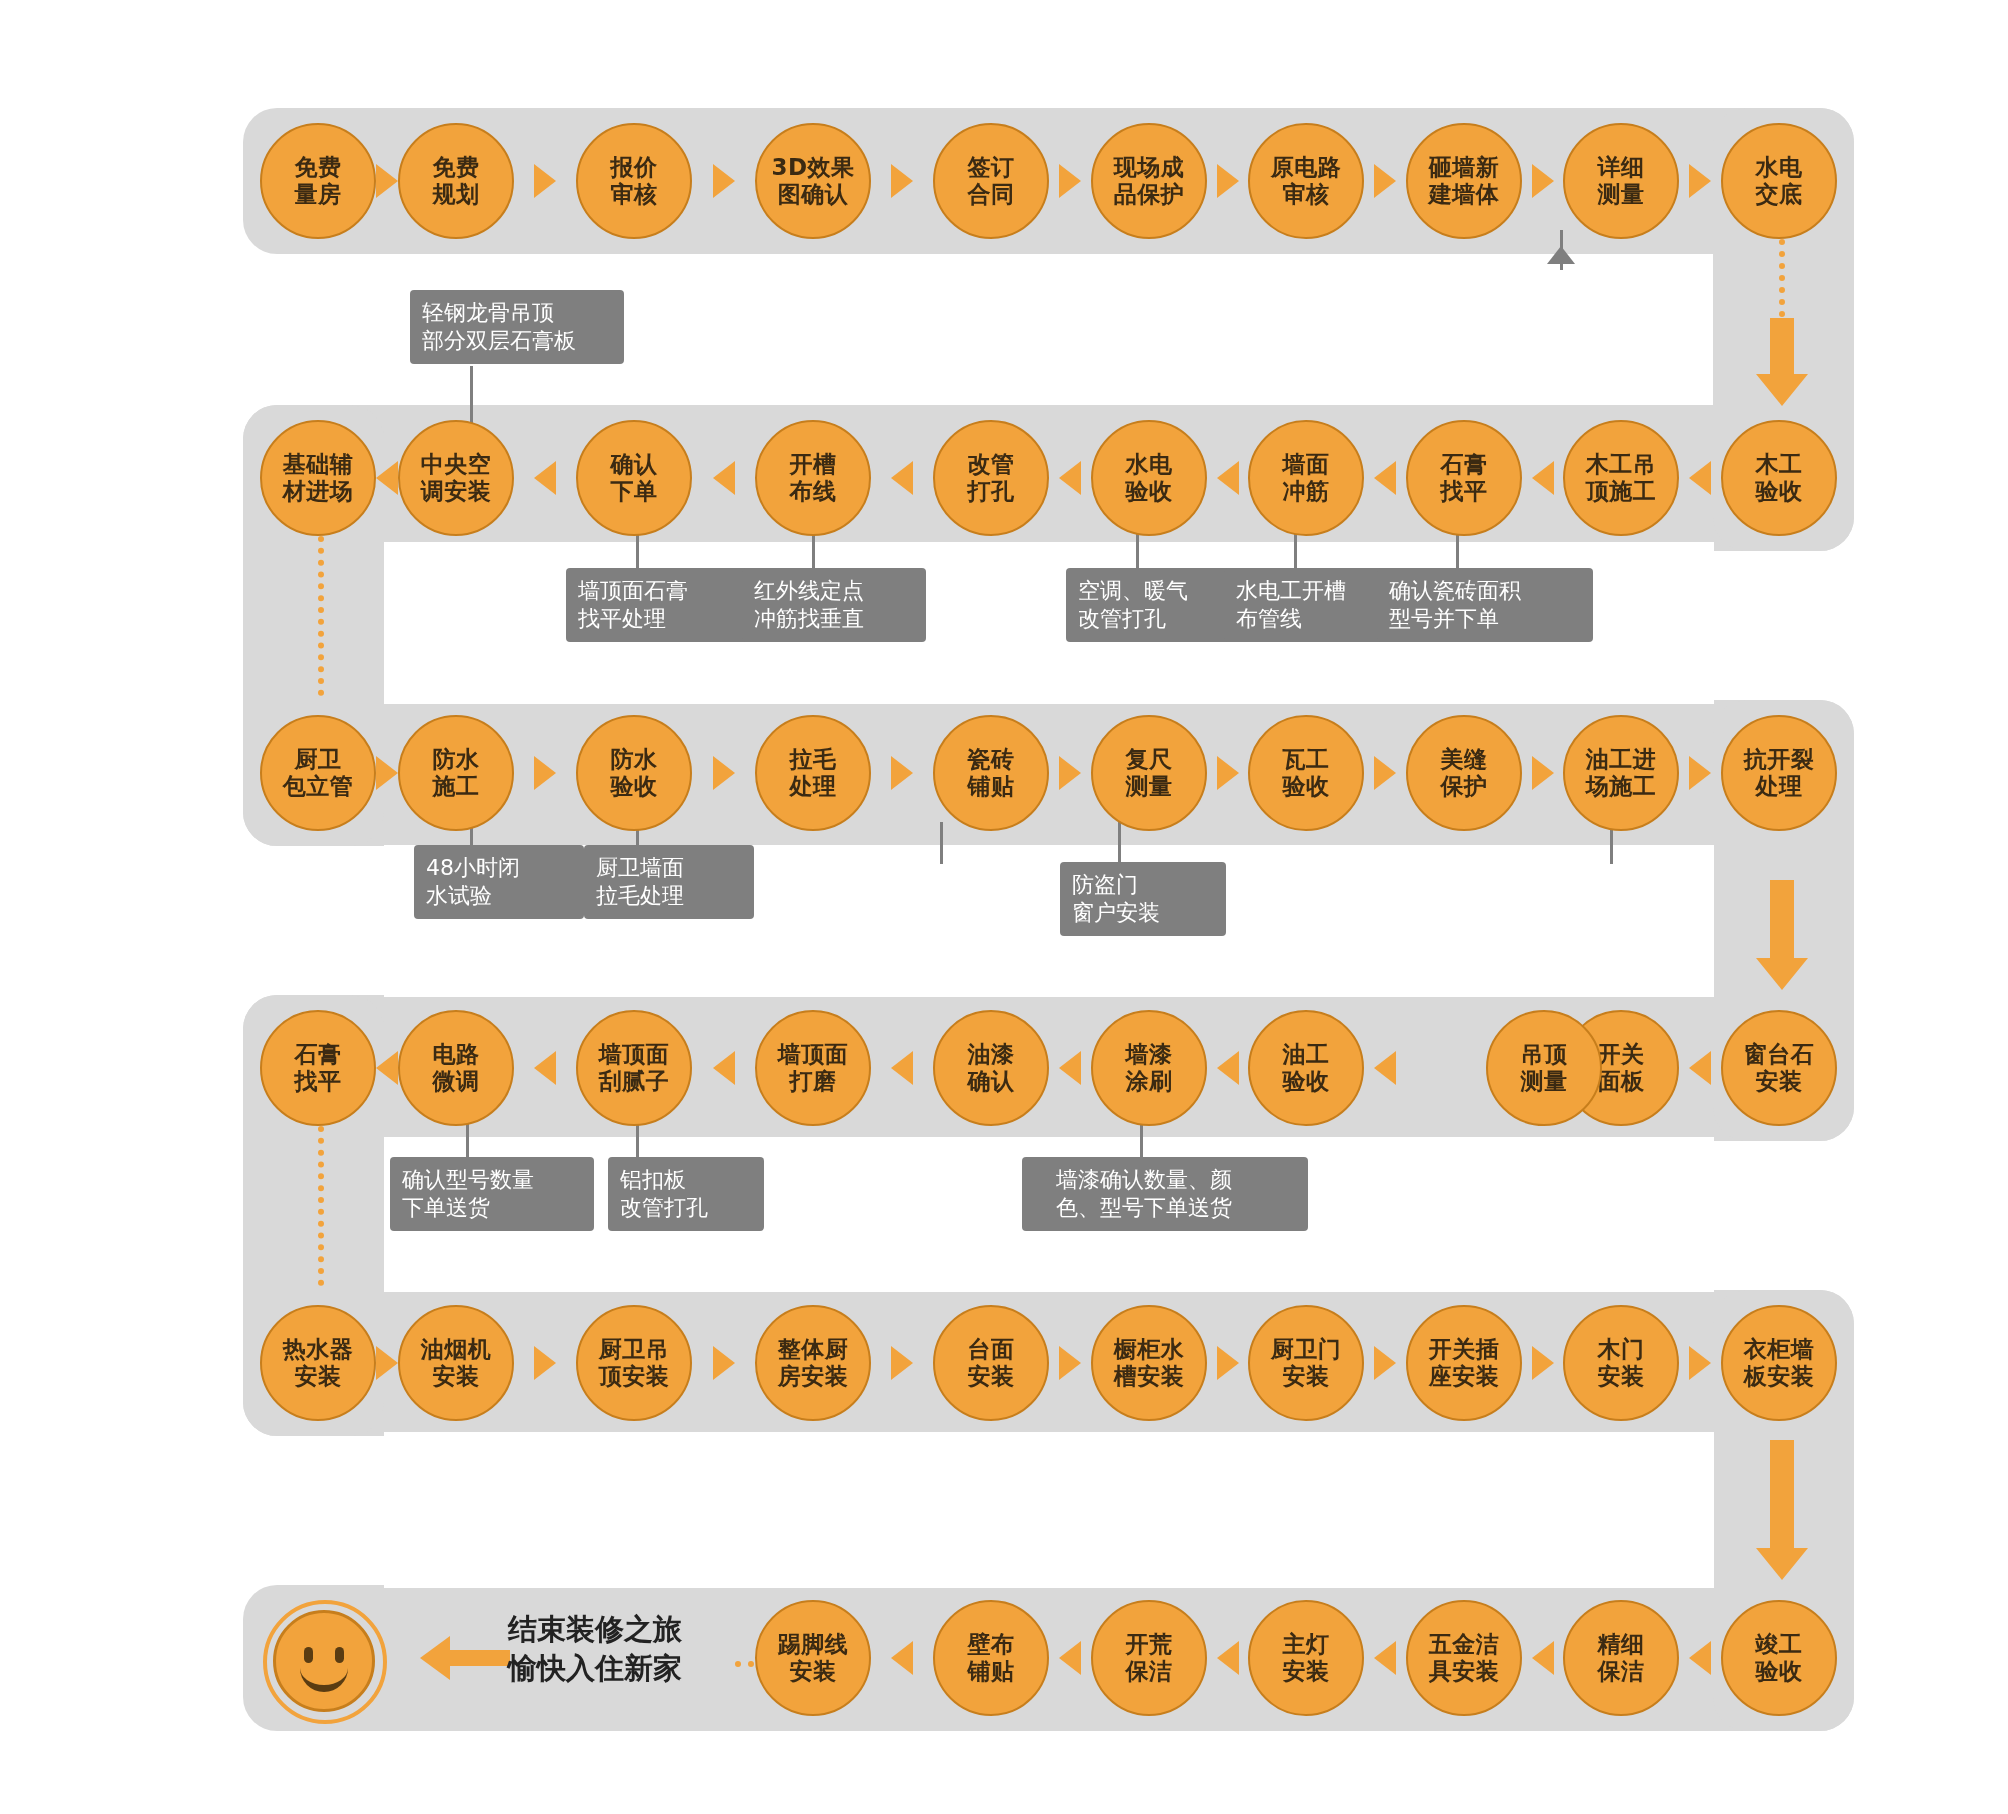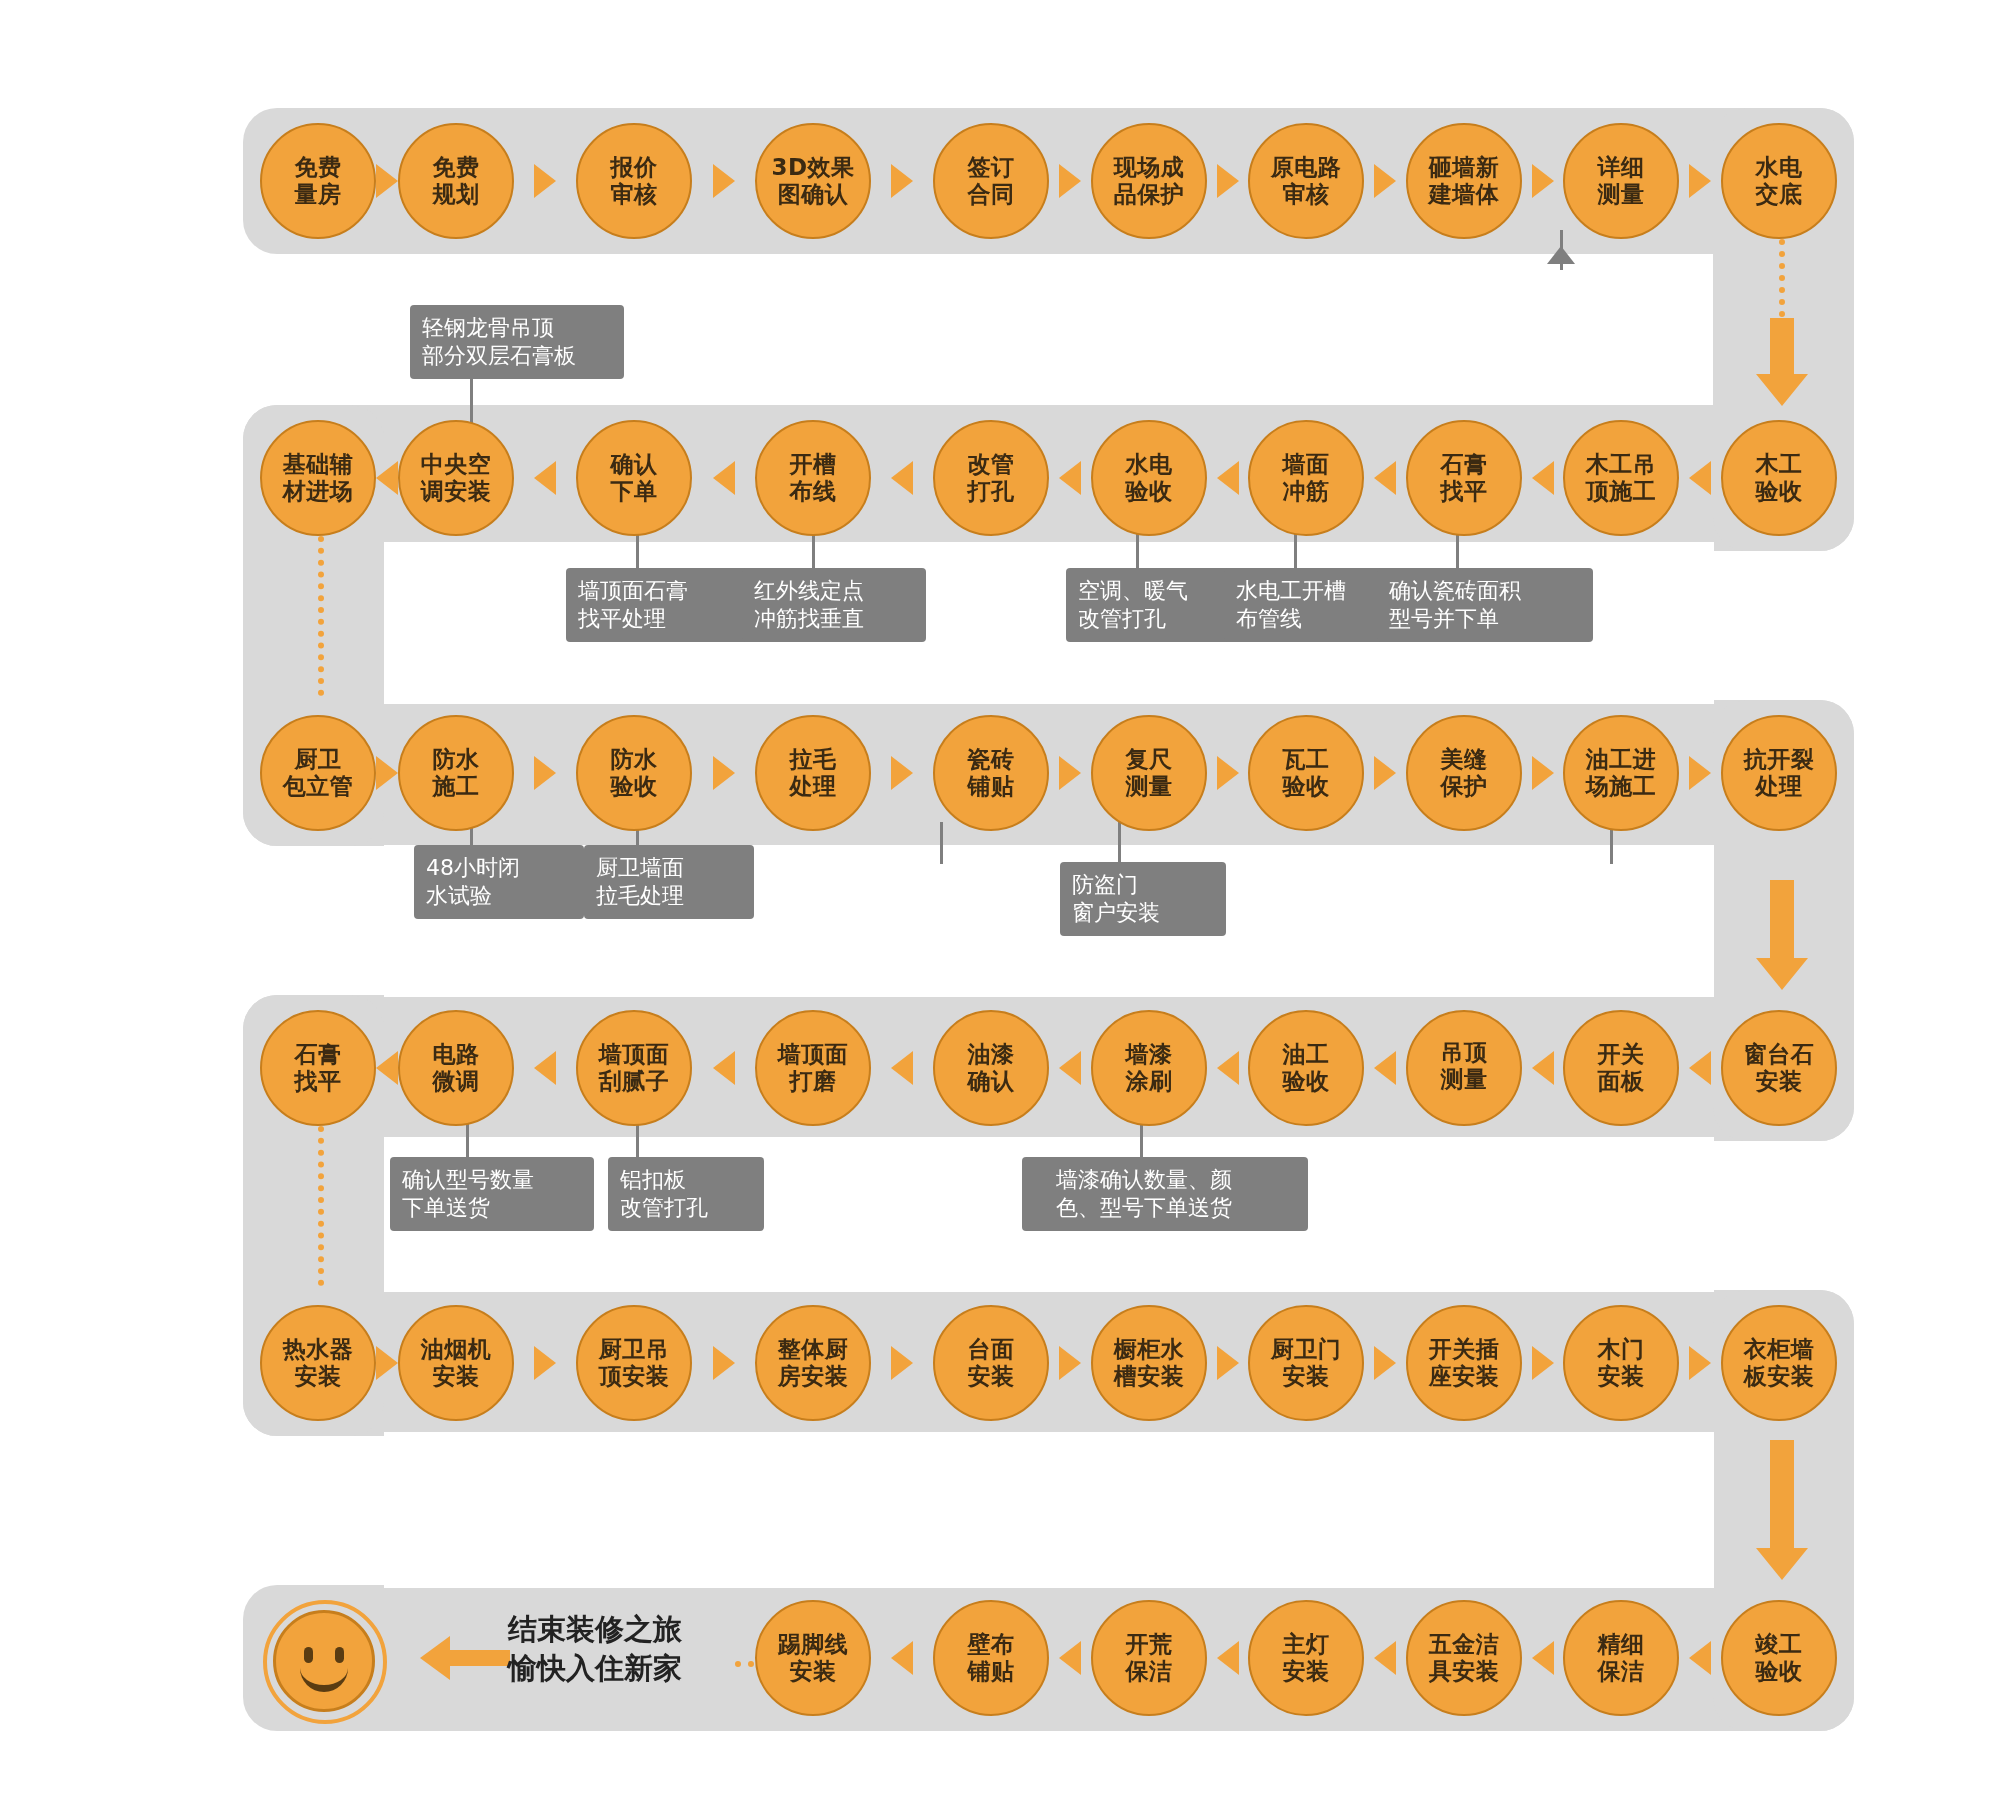--- a/index.html
+++ b/index.html
@@ -193,21 +193,21 @@
     <div class="chev r" style="left: 1216.5px; top: 756px;"></div>
     <div class="chev r" style="left: 1374px; top: 756px;"></div>
     <div class="chev r" style="left: 1531.5px; top: 756px;"></div>
     <div class="chev r" style="left: 1689px; top: 756px;"></div>
     <div class="node" style="left: 1721px; top: 1010px;">
       <span>窗台石<br>安装</span>
     </div>
     <div class="node" style="left: 1563px; top: 1010px;">
       <span>开关<br>面板</span>
     </div>
-    <div class="node" style="left: 1406px; top: 1010px; font-family: Liberation Mono, monospace;">
+    <div class="node" style="left: 1486px; top: 1010px;">
       <span>吊顶<br>测量</span>
     </div>
     <div class="node" style="left: 1248px; top: 1010px;">
       <span>油工<br>验收</span>
     </div>
     <div class="node" style="left: 1091px; top: 1010px;">
       <span>墙漆<br>涂刷</span>
     </div>
     <div class="node" style="left: 933px; top: 1010px;">
       <span>油漆<br>确认</span>
@@ -309,21 +309,21 @@
       <div class="stem" style="left: 18px; width: 24px; top: 0px; height: 78px;"></div>
       <div class="head" style="left: 4px; top: 78px;"></div>
     </div>
     <div class="dot-v" style="left: 318px; top: 1126px; height: 160px;"></div>
     <div class="bigarrow" style="left: 1752px; top: 1440px; width: 60px; height: 140px;">
       <div class="stem" style="left: 18px; width: 24px; top: 0px; height: 108px;"></div>
       <div class="head" style="left: 4px; top: 108px;"></div>
     </div>
     <div class="note-line" style="left: 1560px; top: 230px; width: 3px; height: 40px;"></div>
     <div class="chev" style="left: 1547px; top: 246px; border-left: 14px solid transparent; border-right: 14px solid transparent; border-bottom: 18px solid rgb(127, 127, 127);"></div>
-    <div class="note" style="left: 410px; top: 305px; width: 190px;">轻钢龙骨吊顶
+    <div class="note" style="left: 410px; top: 290px; width: 190px;">轻钢龙骨吊顶
 部分双层石膏板</div>
     <div class="note-line" style="left: 470px; top: 366px; width: 3px; height: 60px;"></div>
     <div class="note" style="left: 566px; top: 568px; width: 160px;">墙顶面石膏
 找平处理</div>
     <div class="note-line" style="left: 636px; top: 528px; width: 3px; height: 42px;"></div>
     <div class="note" style="left: 742px; top: 568px; width: 160px;">红外线定点
 冲筋找垂直</div>
     <div class="note-line" style="left: 812px; top: 528px; width: 3px; height: 42px;"></div>
     <div class="note" style="left: 1066px; top: 568px; width: 158px;">空调、暖气
 改管打孔</div>

